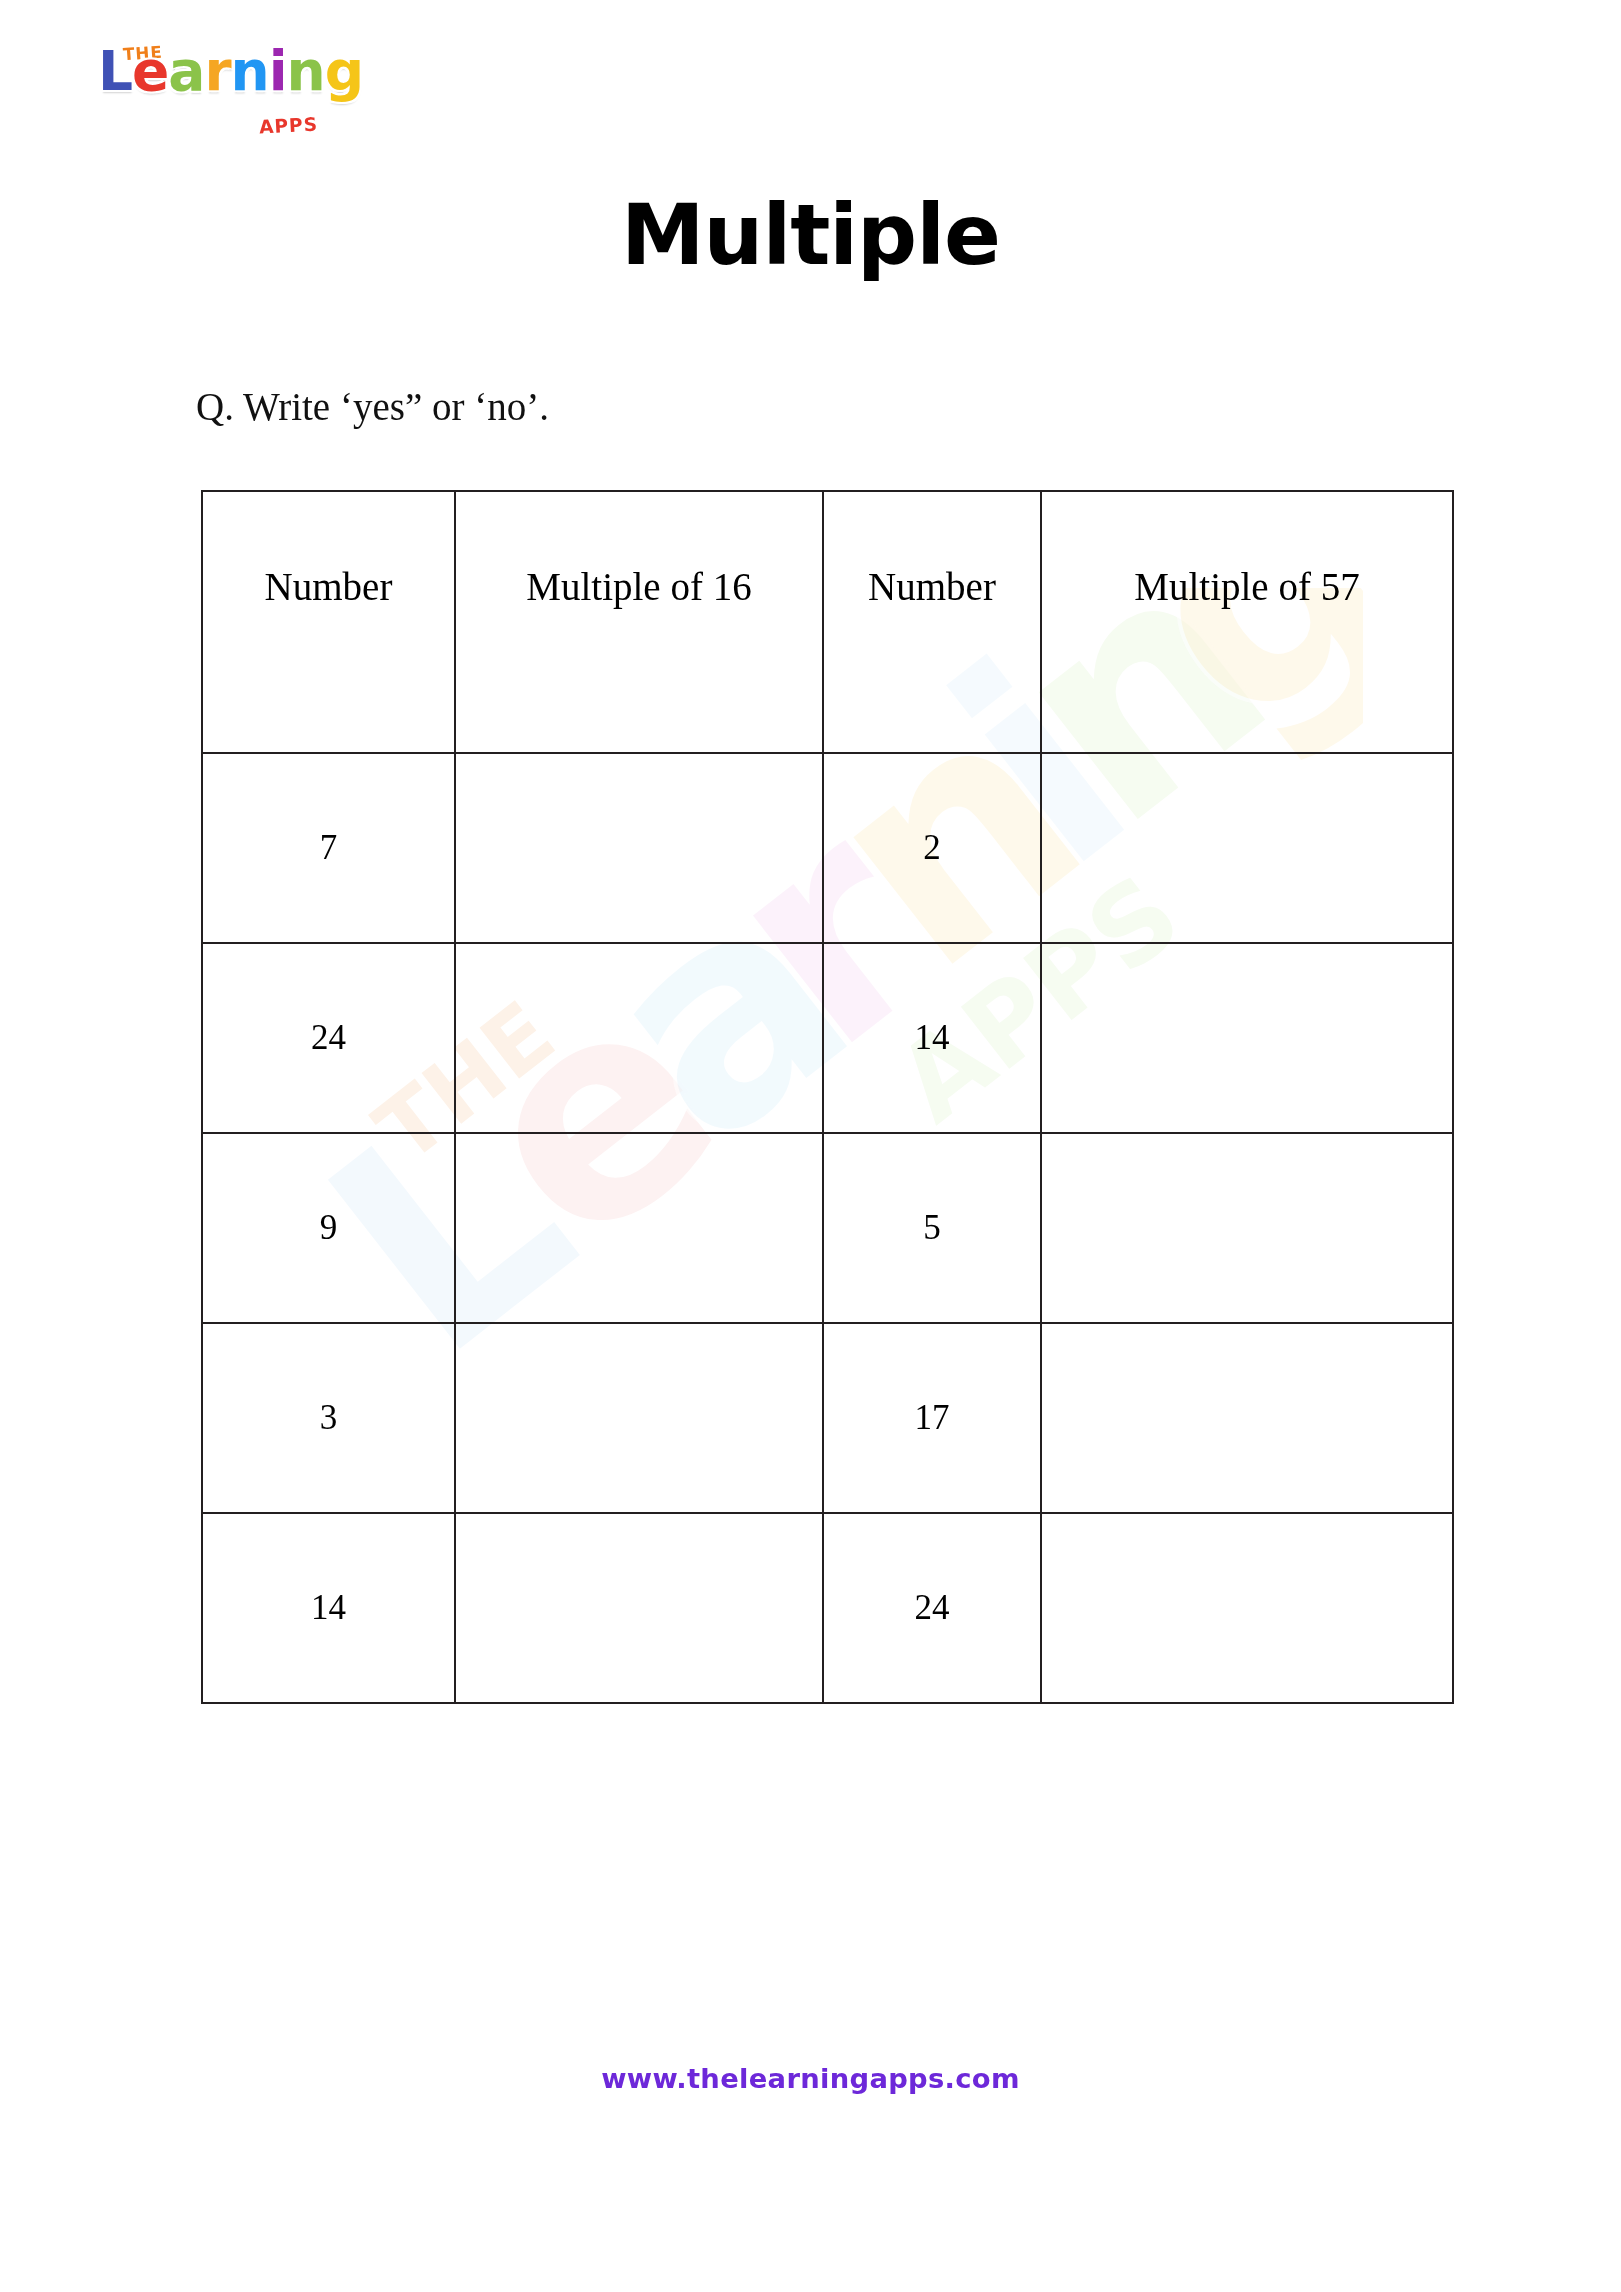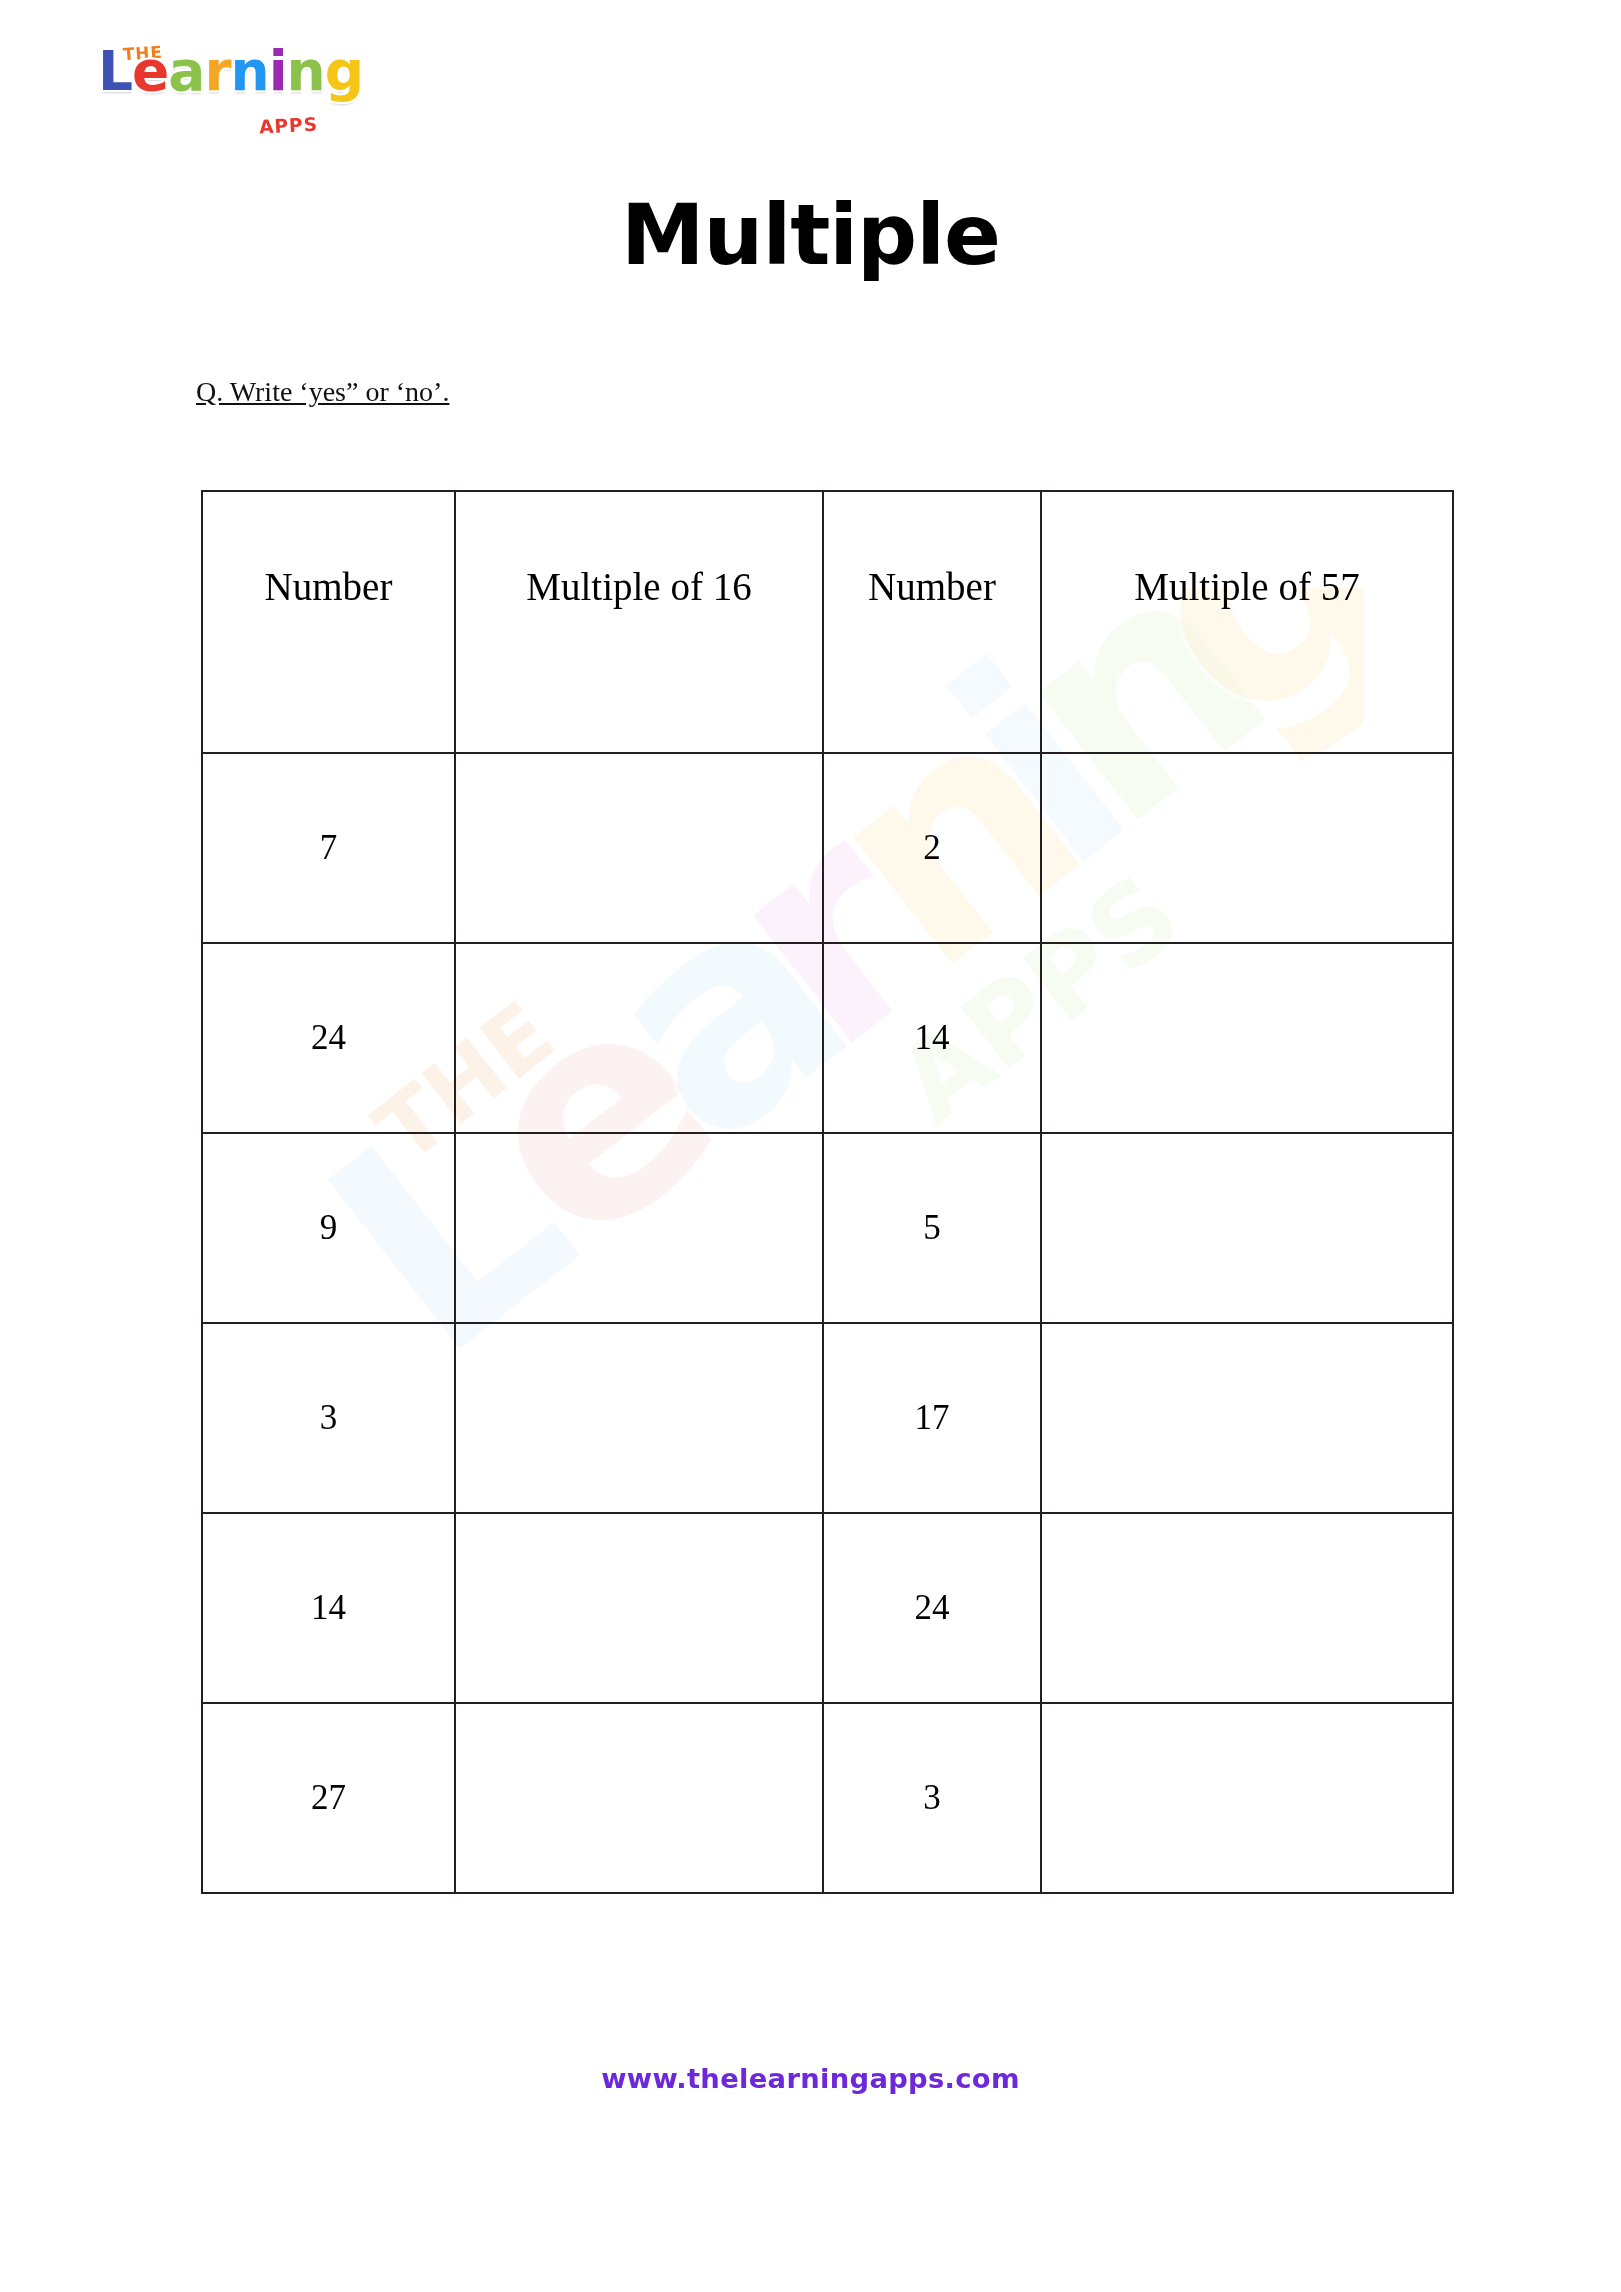--- a/index.html
+++ b/index.html
@@ -75,24 +75,23 @@
     font-weight: bold;
     font-size: 84px;
     letter-spacing: -1px;
     color: #000000;
   }
 
   
   .question {
     position: absolute;
     left: 196px;
-    top: 376px;
-    font-size: 28px;
+    top: 384px;
+    font-size: 39px;
     color: #111111;
-    text-decoration: underline;
   }
 
   
   .watermark {
     position: absolute;
     left: 206px;
     top: 588px;
     width: 1157px;
     height: 1039px;
     pointer-events: none;
@@ -227,24 +226,18 @@
         <td></td>
         <td>17</td>
         <td></td>
       </tr>
       <tr>
         <td>14</td>
         <td></td>
         <td>24</td>
         <td></td>
       </tr>
-      <tr>
-        <td>27</td>
-        <td></td>
-        <td>3</td>
-        <td></td>
-      </tr>
     </tbody>
   </table>
 </div>
 
 <div class="footer">www.thelearningapps.com</div>
 
 
 </body></html>

